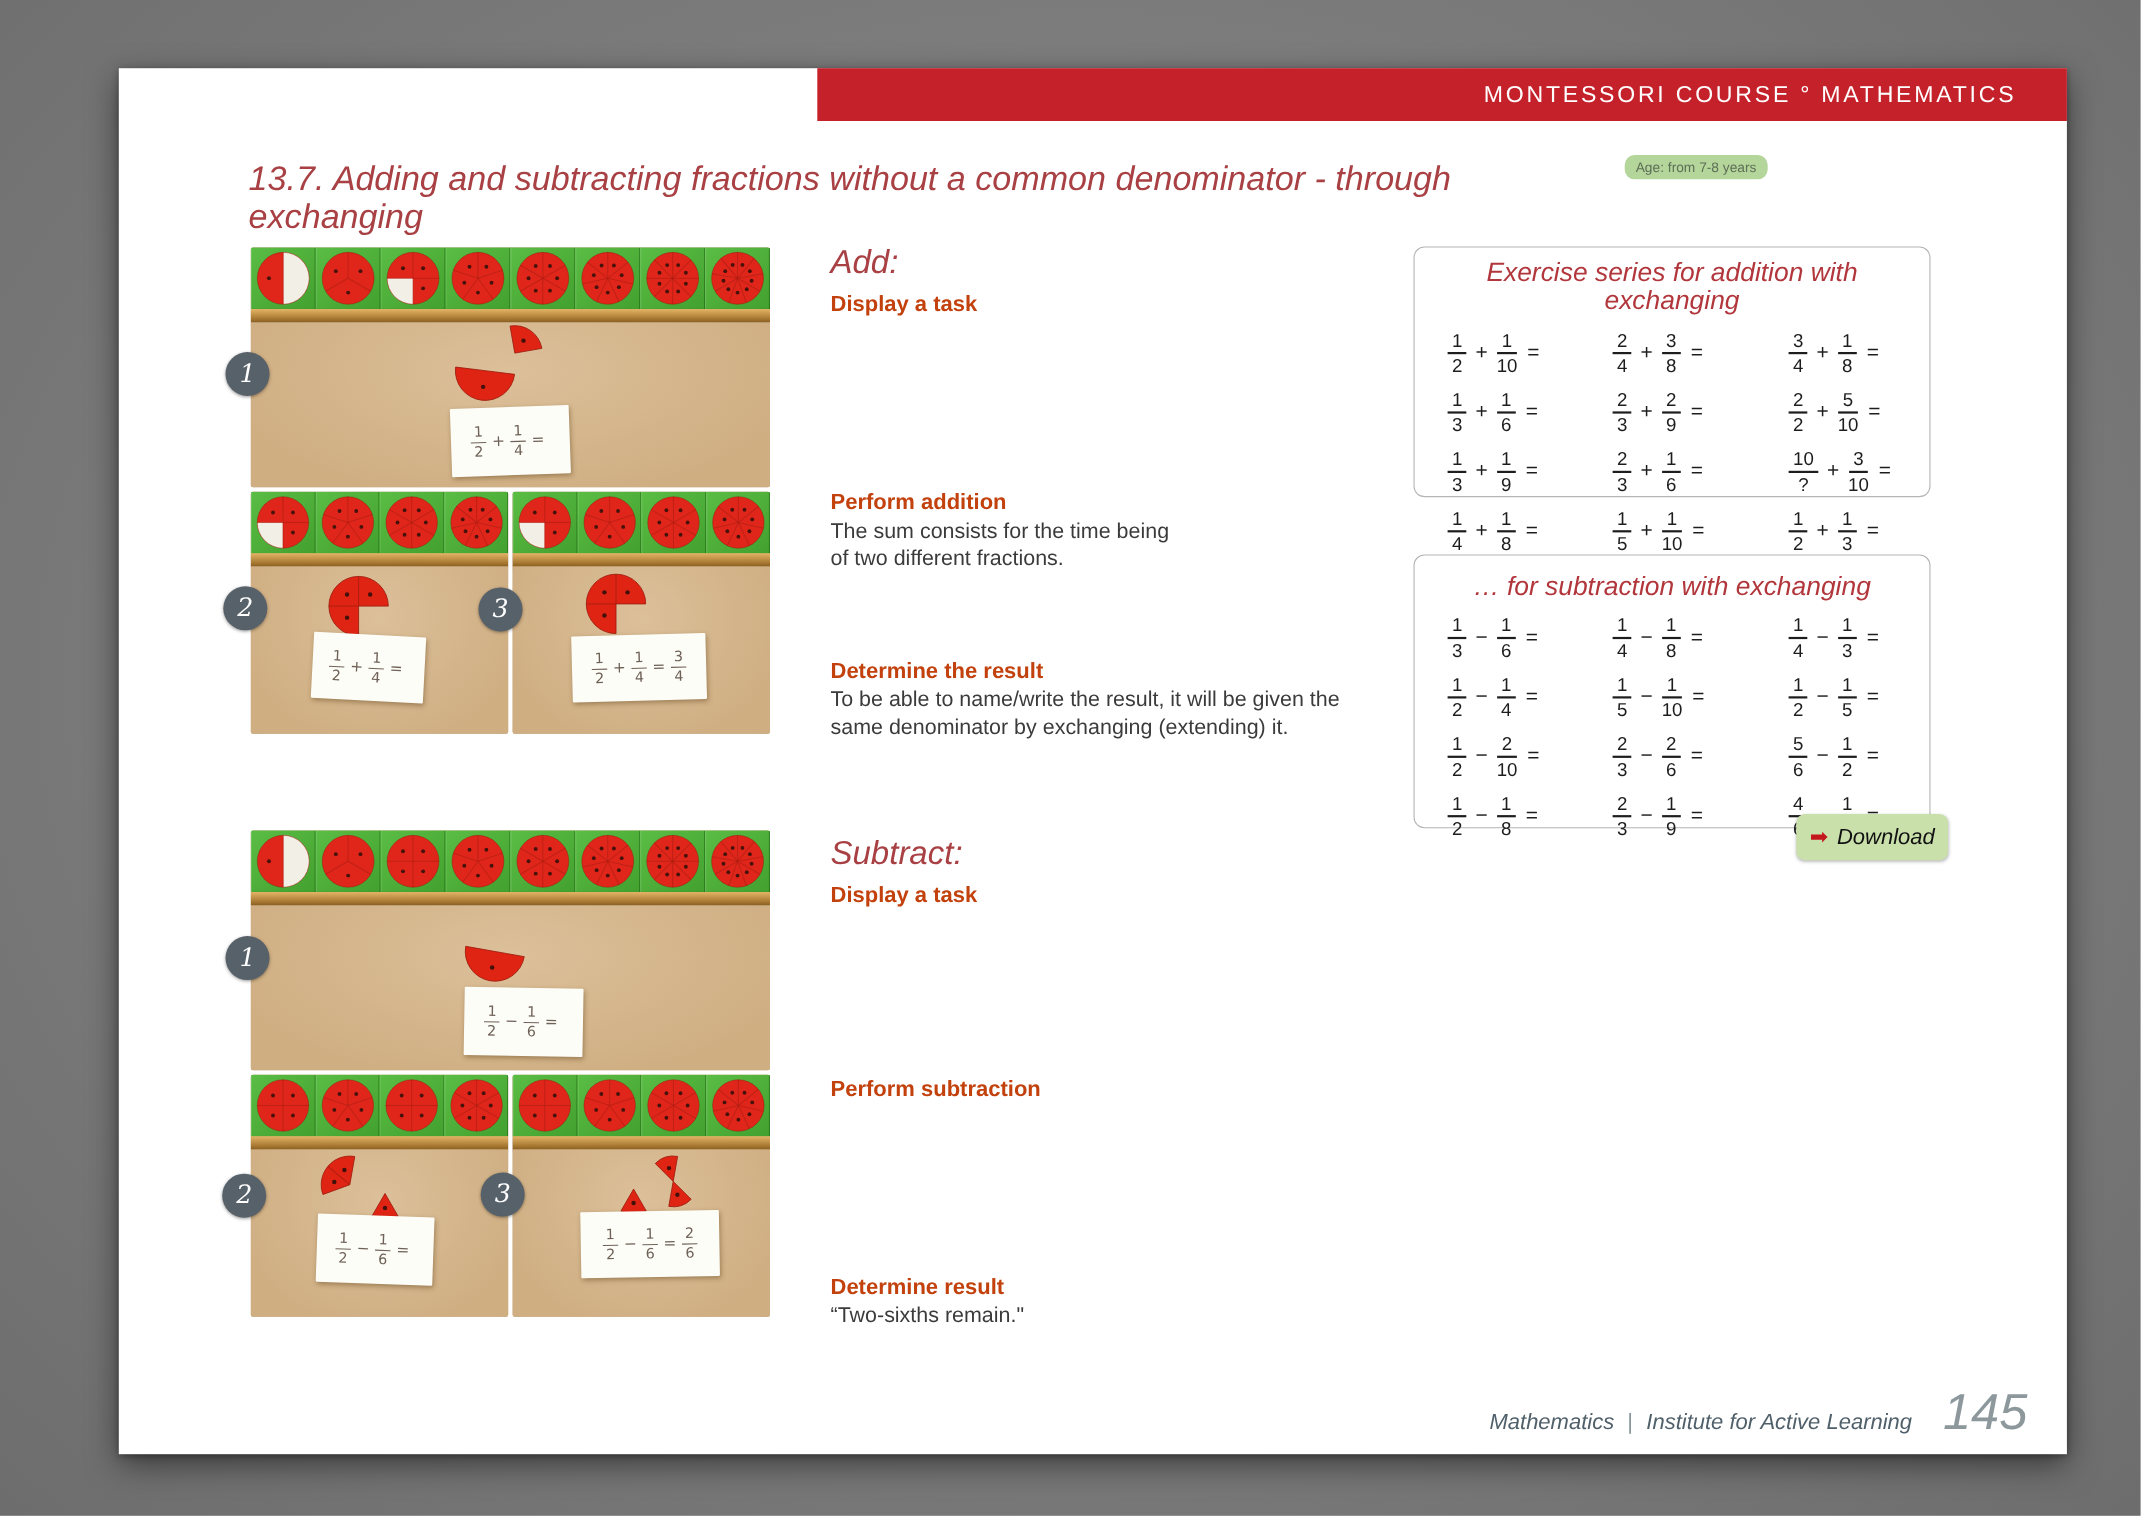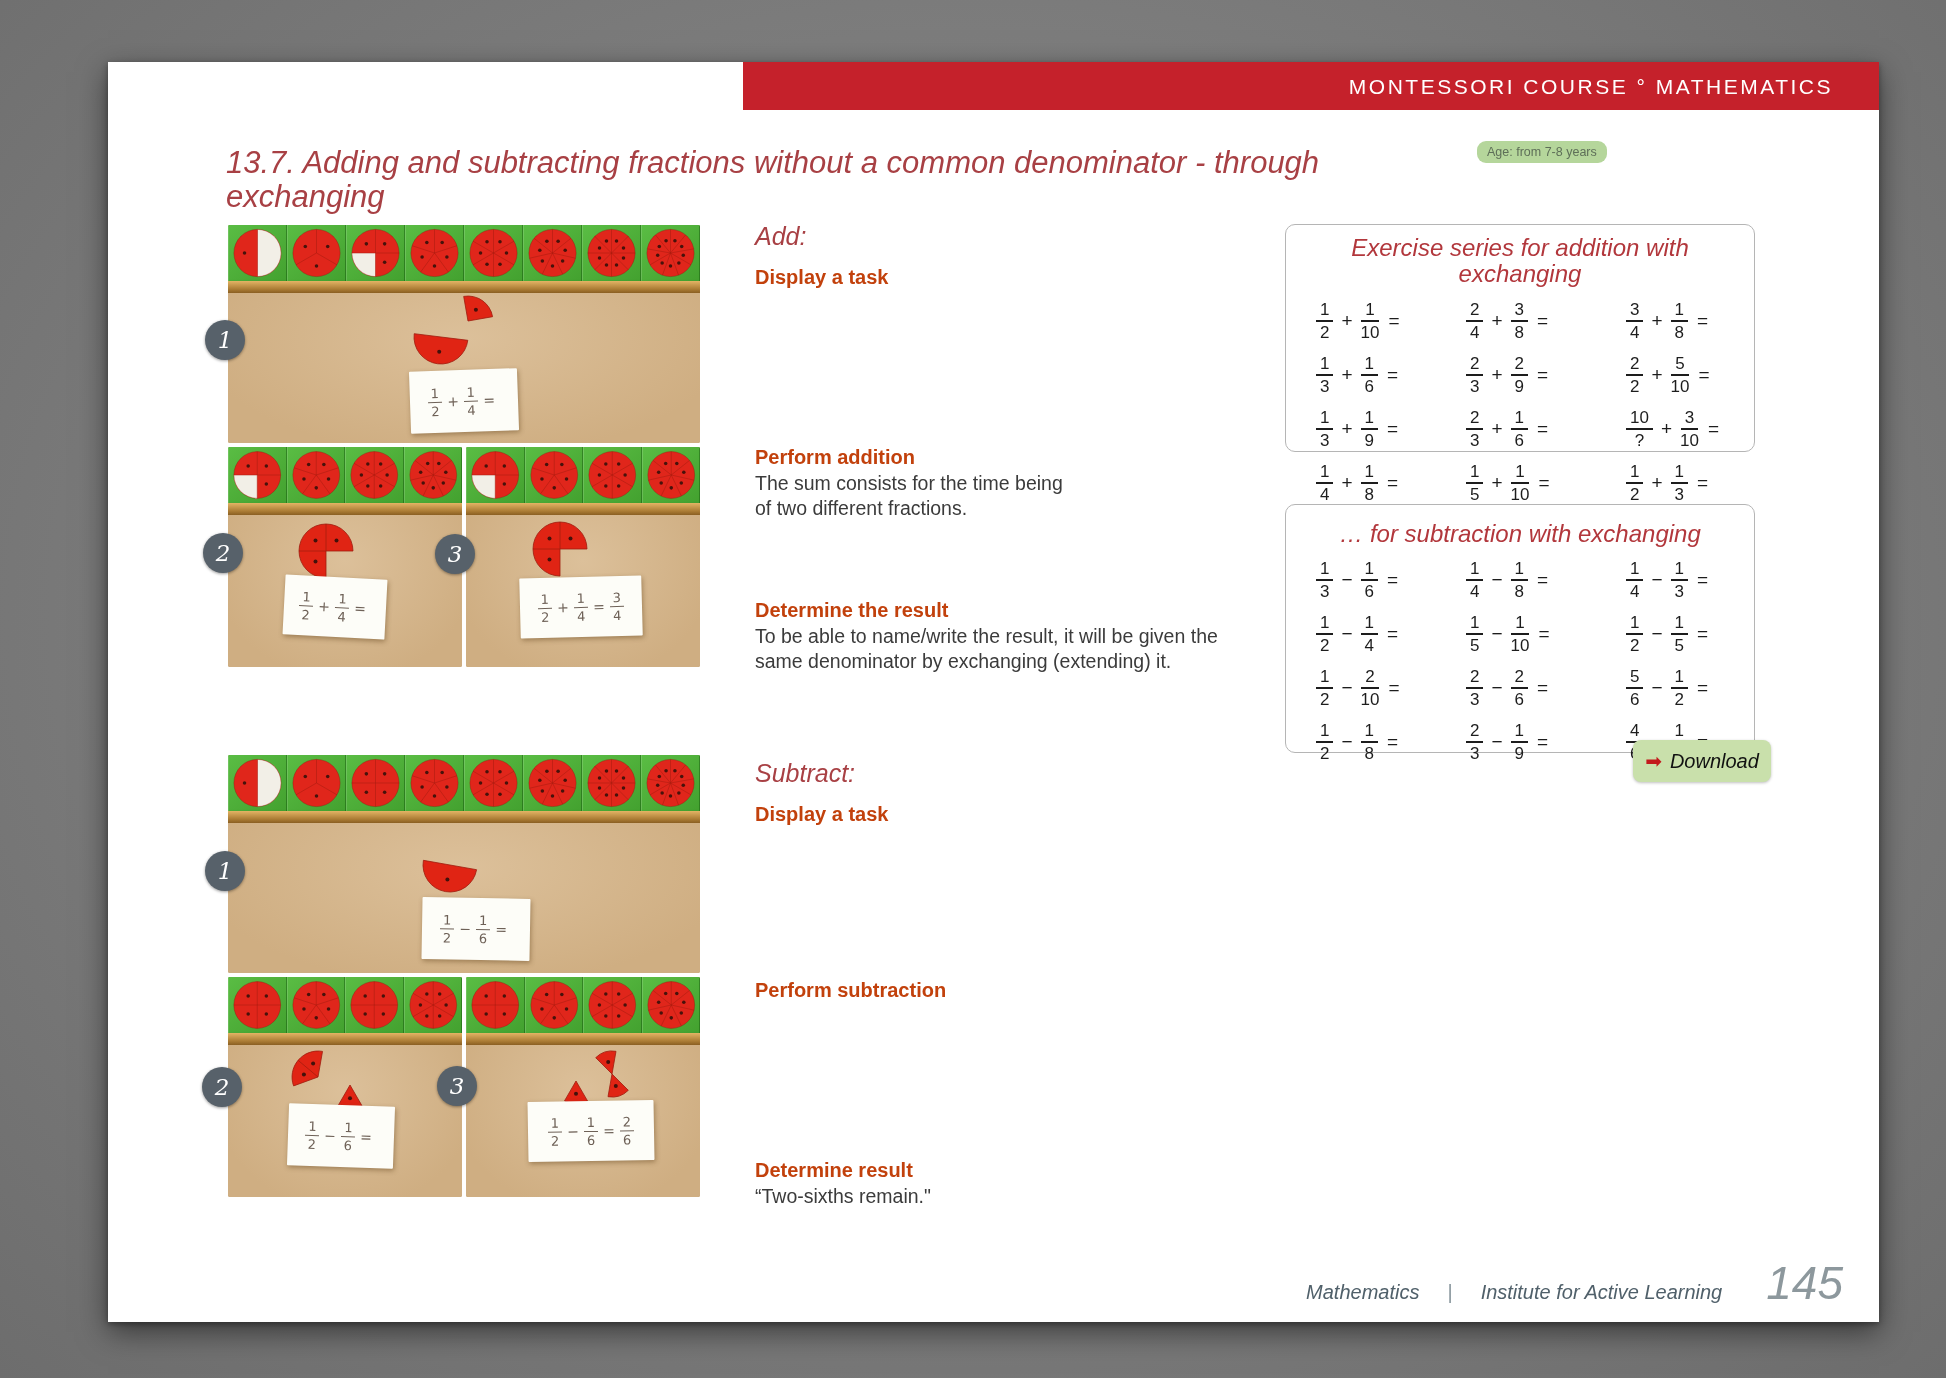--- a/index.html
+++ b/index.html
@@ -49,21 +49,21 @@
     font-family:"DejaVu Serif",serif;box-shadow:0 1px 3px rgba(0,0,0,.4);}
   .badge-a1{left:97px;top:258px;}
   .badge-a2{left:95px;top:471px;}
   .badge-a3{left:327px;top:472px;}
   .badge-s1{left:97px;top:789px;}
   .badge-s2{left:94px;top:1005px;}
   .badge-s3{left:329px;top:1004px;}
 
   
   .mid{position:absolute;left:647px;margin:0;white-space:nowrap;}
-  .h-red{color:#a84044;font-style:italic;font-size:25px;}
+  .h-red{color:#a84044;font-style:italic;font-size:30px;}
   .lbl{font-weight:bold;font-size:20px;color:#c2410c;}
   .body-txt{font-size:19.5px;color:#3b3b3b;line-height:25px;}
   .t-add-h{top:160px;} .t-add-s1{top:204px;}
   .t-add-s2l{top:384px;} .t-add-s2b{top:409px;}
   .t-add-s3l{top:537px;} .t-add-s3b{top:562px;}
   .t-sub-h{top:697px;} .t-sub-s1{top:741px;}
   .t-sub-s2l{top:917px;} .t-sub-s2b{top:942px;}
   .t-sub-s3l{top:1097px;} .t-sub-s3b{top:1122px;}
 
   
@@ -80,21 +80,21 @@
   .efrac .fd{font-size:17px;padding-top:2px;}
   .eop{font-size:19px;margin:0 8px;color:#1d1d1d;}
   .eeq{font-size:19px;margin-left:9px;color:#1d1d1d;}
 
   .download{position:absolute;left:1525px;top:678px;width:138px;height:42px;background:#c9e0ab;border:none;border-radius:8px;
     display:flex;align-items:center;justify-content:center;gap:8px;cursor:pointer;box-shadow:0 1px 3px rgba(0,0,0,.25);}
   .dl-arrow{color:#c3191c;font-size:20px;line-height:1;}
   .dl-label{font-style:italic;font-size:20px;color:#111;font-family:"Liberation Sans",sans-serif;}
 
   
-  .footer{position:absolute;right:36px;top:1198px;display:flex;align-items:baseline;gap:28px;color:#50606a;font-style:italic;font-size:20px;}
+  .footer{position:absolute;right:36px;top:1198px;display:flex;align-items:baseline;gap:12px;color:#50606a;font-style:italic;font-size:20px;}
   .footer .sep{color:#8a979e;font-style:normal;font-weight:300;}
   .pageno{font-size:46px;color:#8d989d;font-style:italic;margin-left:16px;line-height:1;}
 </style>
 </head>
 <body>
 
 <div class="page">
 
   <div class="header-bar">
     <span class="brand">MONTESSORI COURSE ° MATHEMATICS</span>

